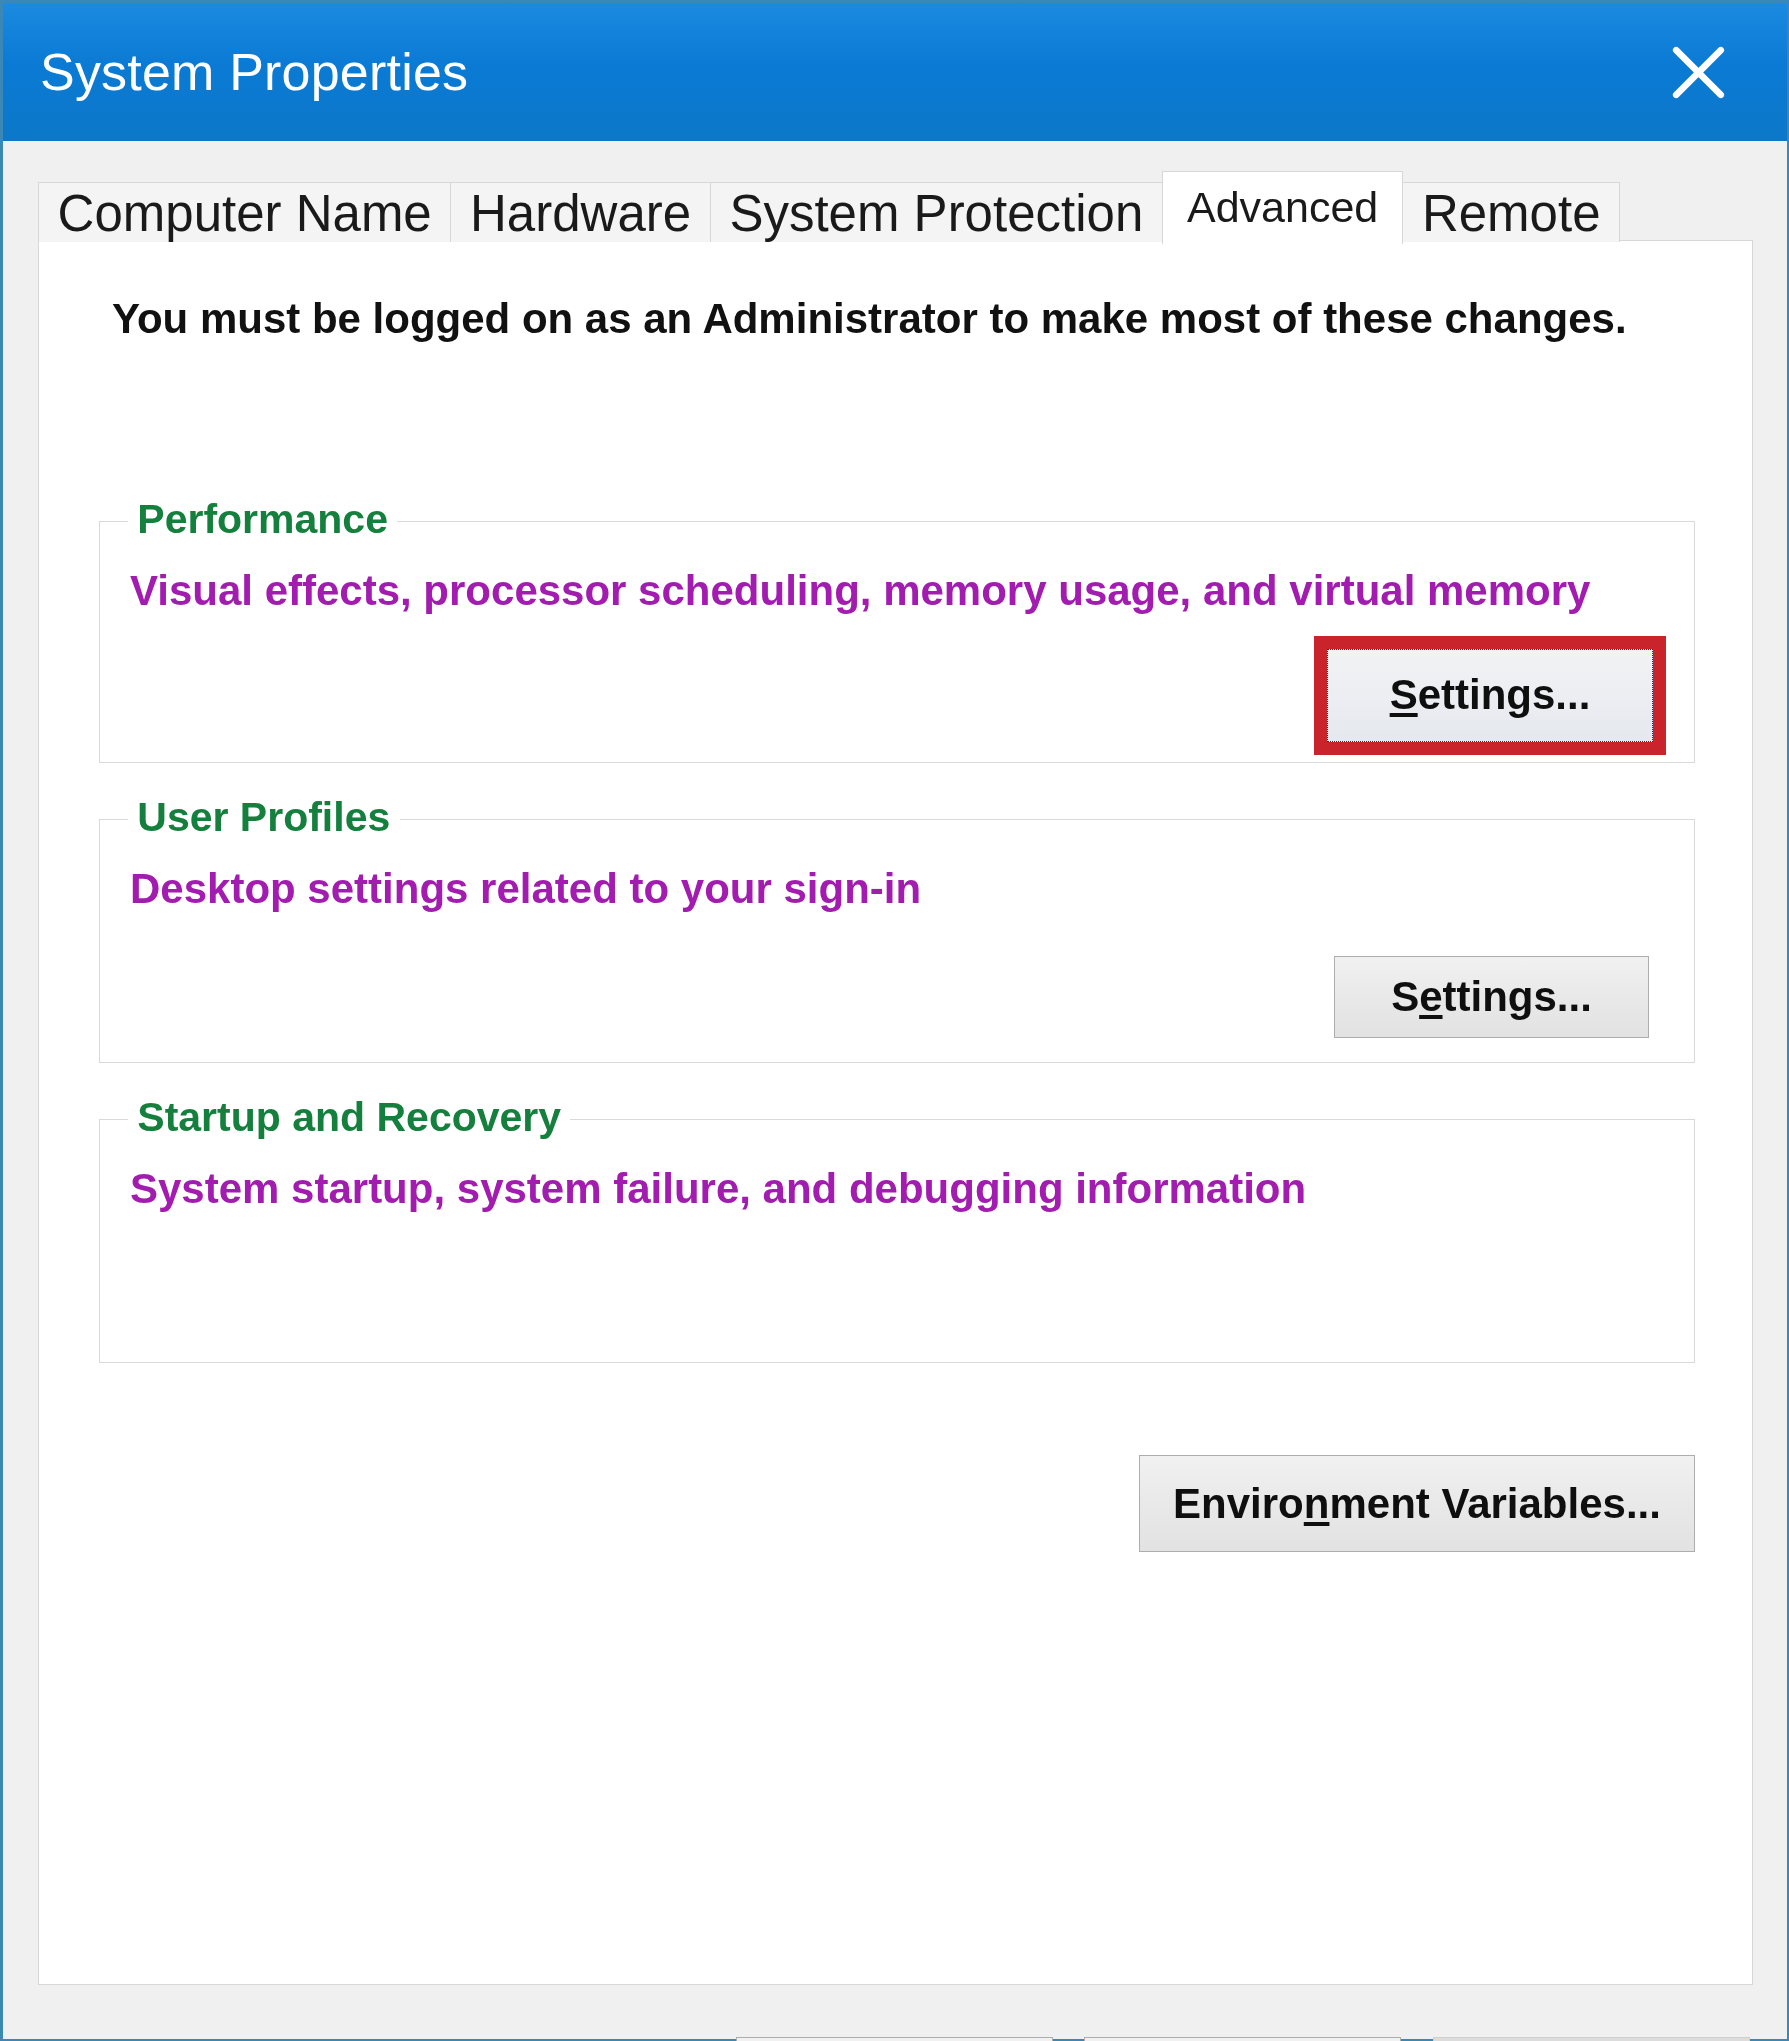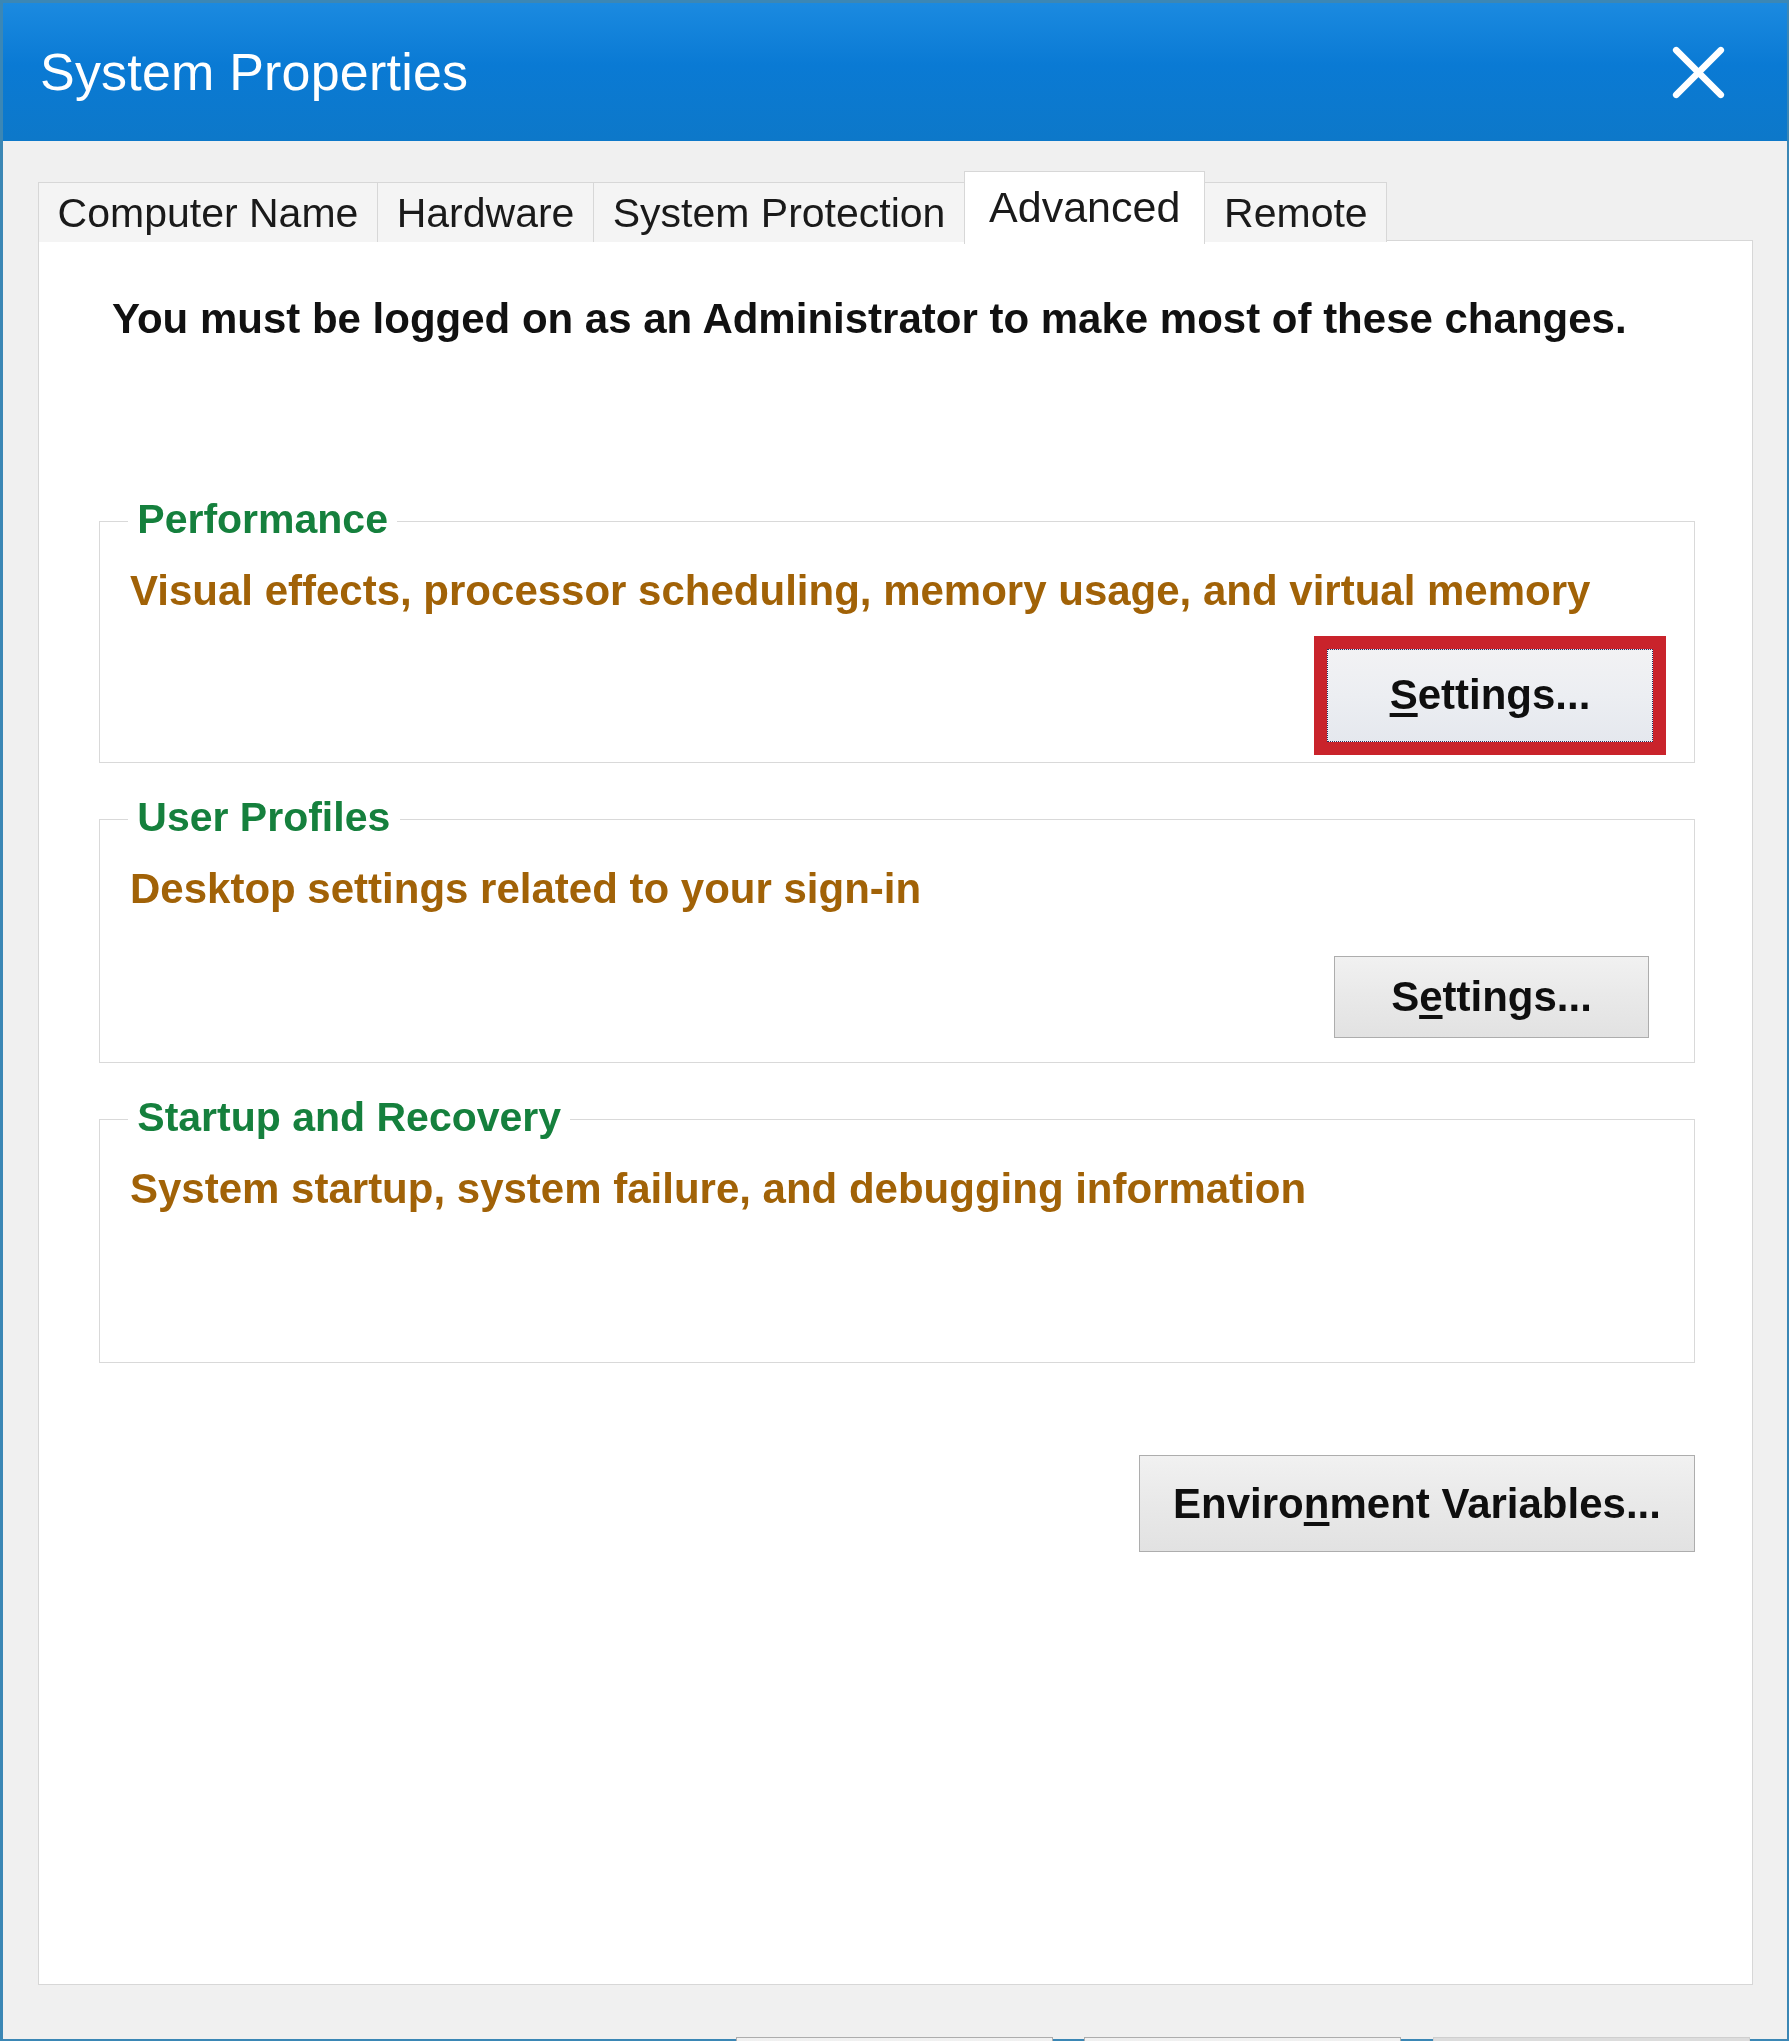--- a/index.html
+++ b/index.html
@@ -75,21 +75,21 @@
     display: flex;
     align-items: flex-end;
     z-index: 3;
   }
   .tab {
     box-sizing: border-box;
     background: #f4f4f4;
     border: 0.9px solid #d7d7d7;
     border-bottom: none;
     color: #1a1a1a;
-    font-size: 41px;
+    font-size: 51px;
     line-height: 1;
     padding: 13px 18.6px 11.2px 18.6px;
     height: 60px;
     display: flex;
     align-items: center;
     white-space: nowrap;
     cursor: default;
     position: relative;
   }
   .tab + .tab { margin-left: -0.9px; }
@@ -146,21 +146,21 @@
     padding: 0 9.3px;
     font-size: 41px;
     color: #15803d;
     white-space: nowrap;
   }
   .group-desc {
     position: absolute;
     left: 30px;
     top: 45px;
     font-size: 42px;
-    color: #a16207;
+    color: #a21caf;
     white-space: nowrap;
   }
 
   #group-performance { top: 280px; height: 242px; }
   #group-userprofiles { top: 578px; height: 244px; }
   #group-startup { top: 878px; height: 244px; }
 
   
   .btn {
     box-sizing: border-box;

